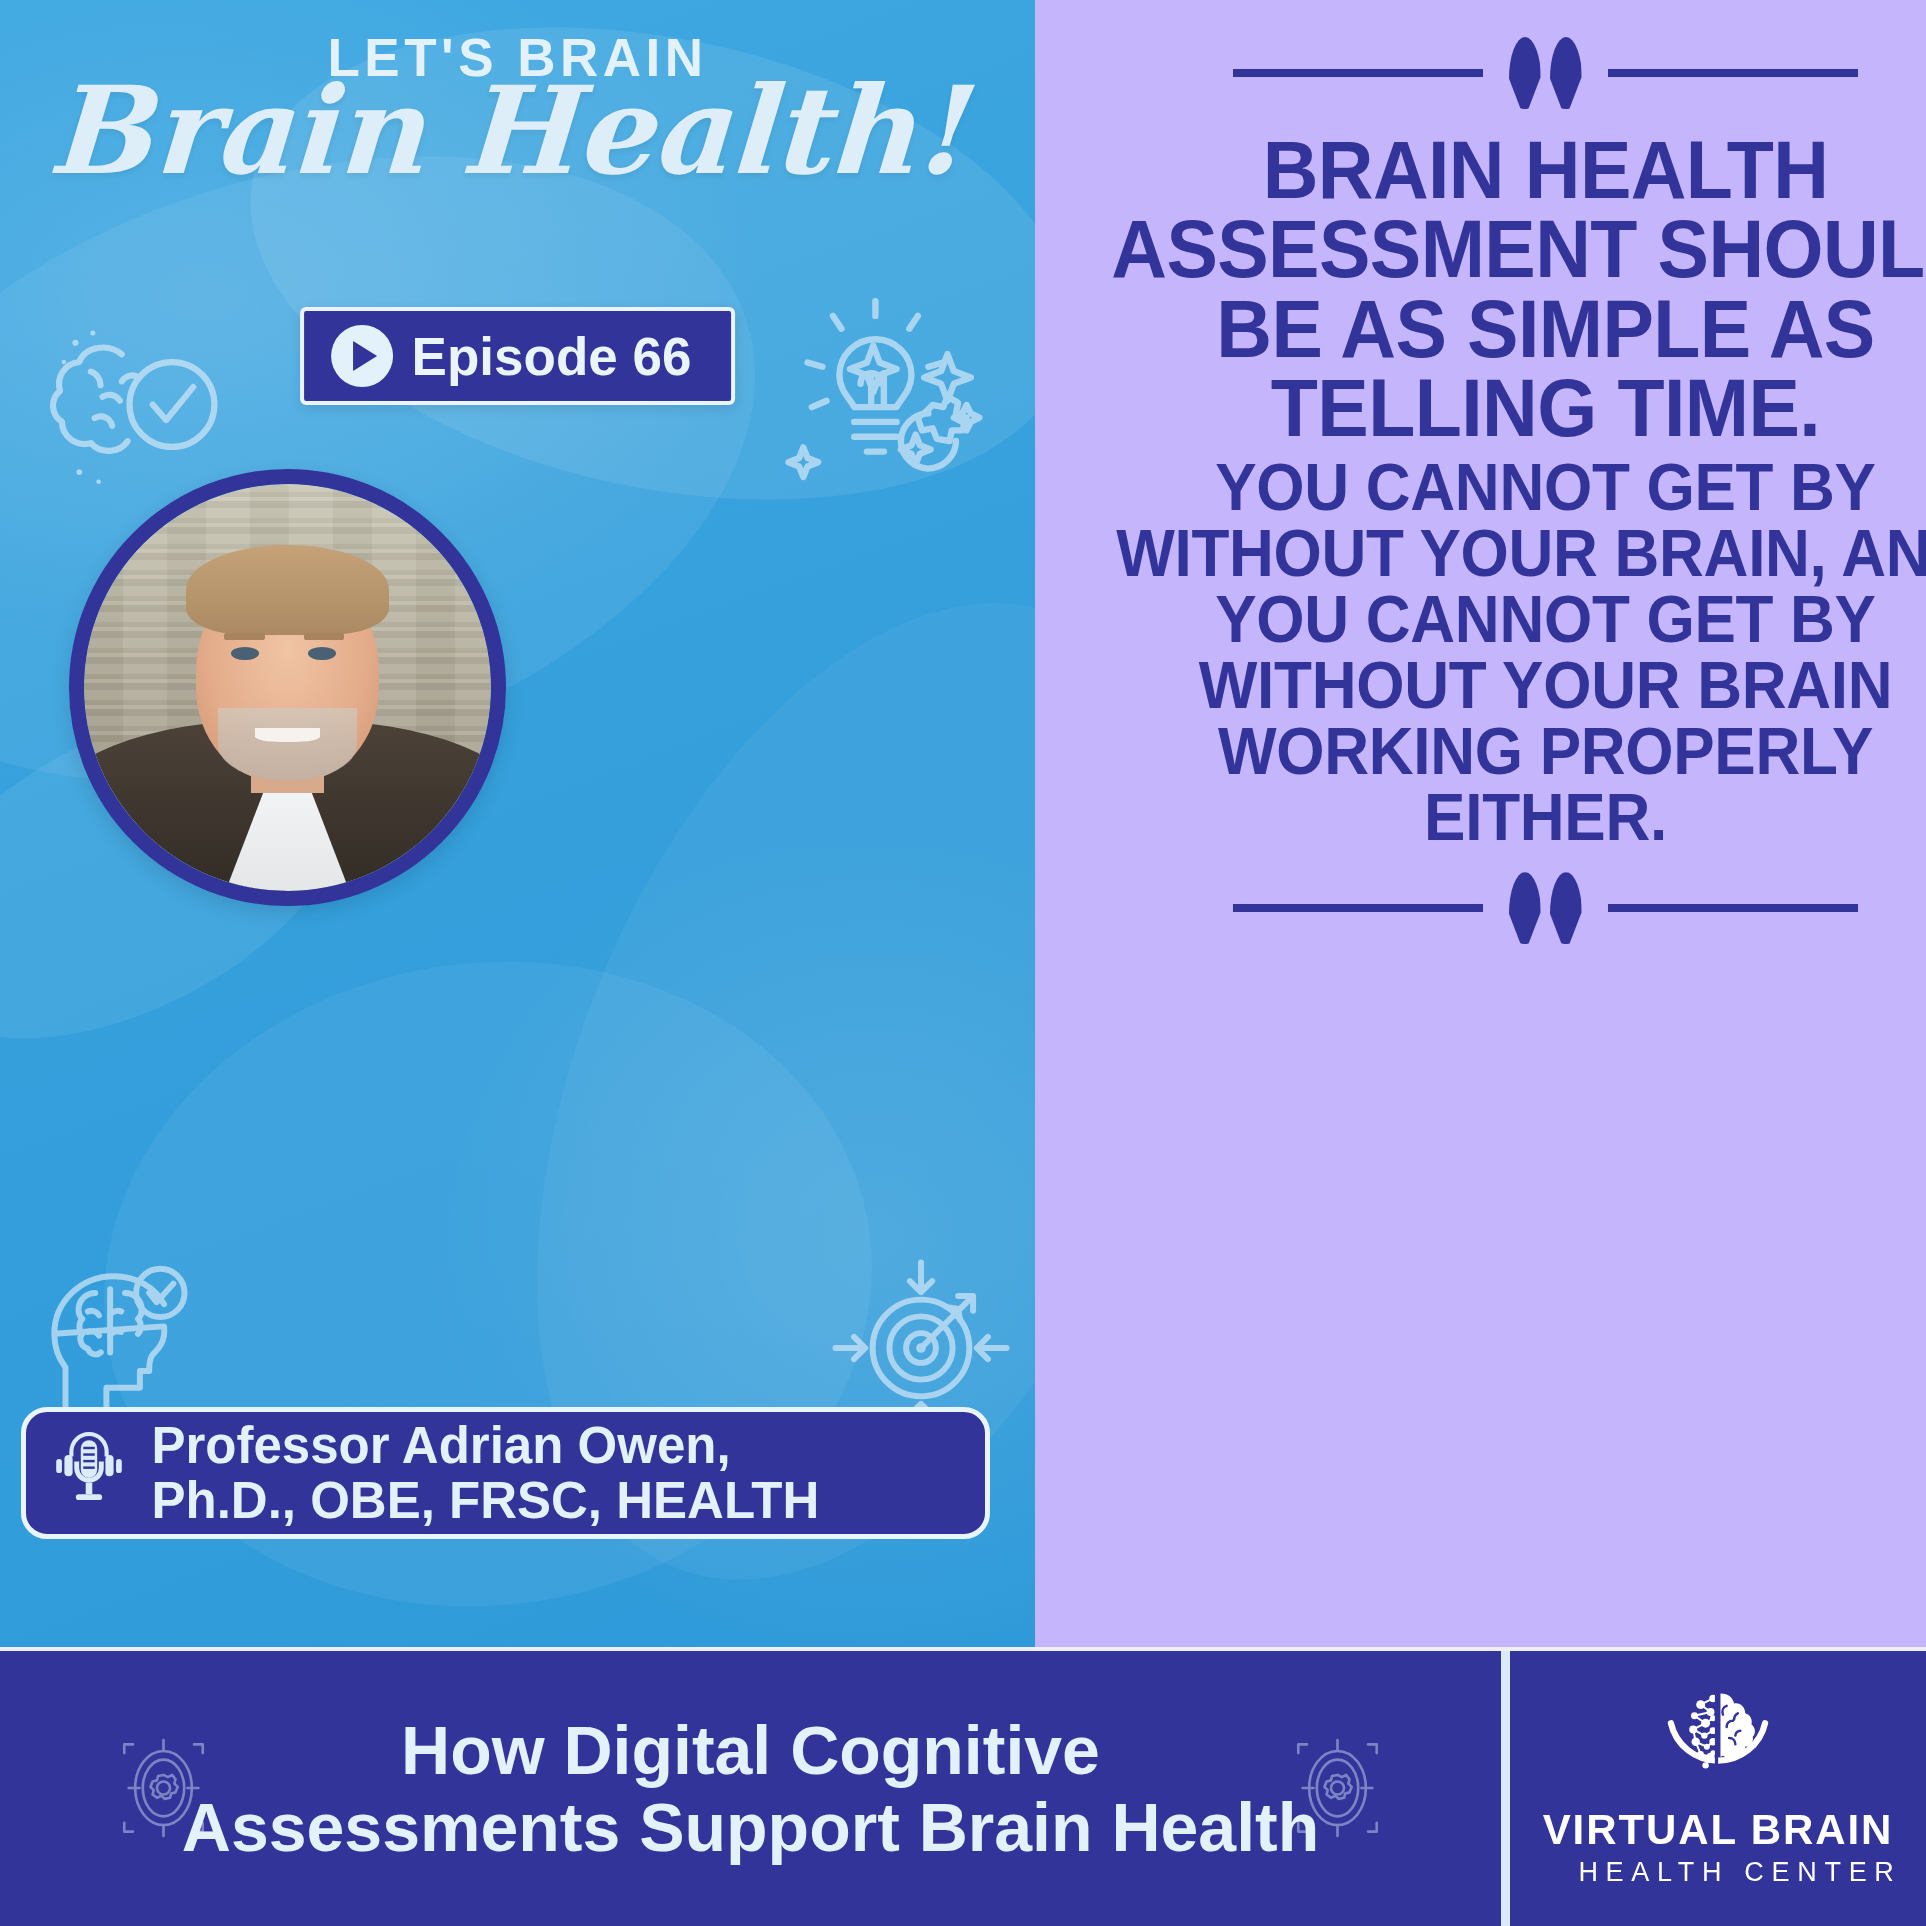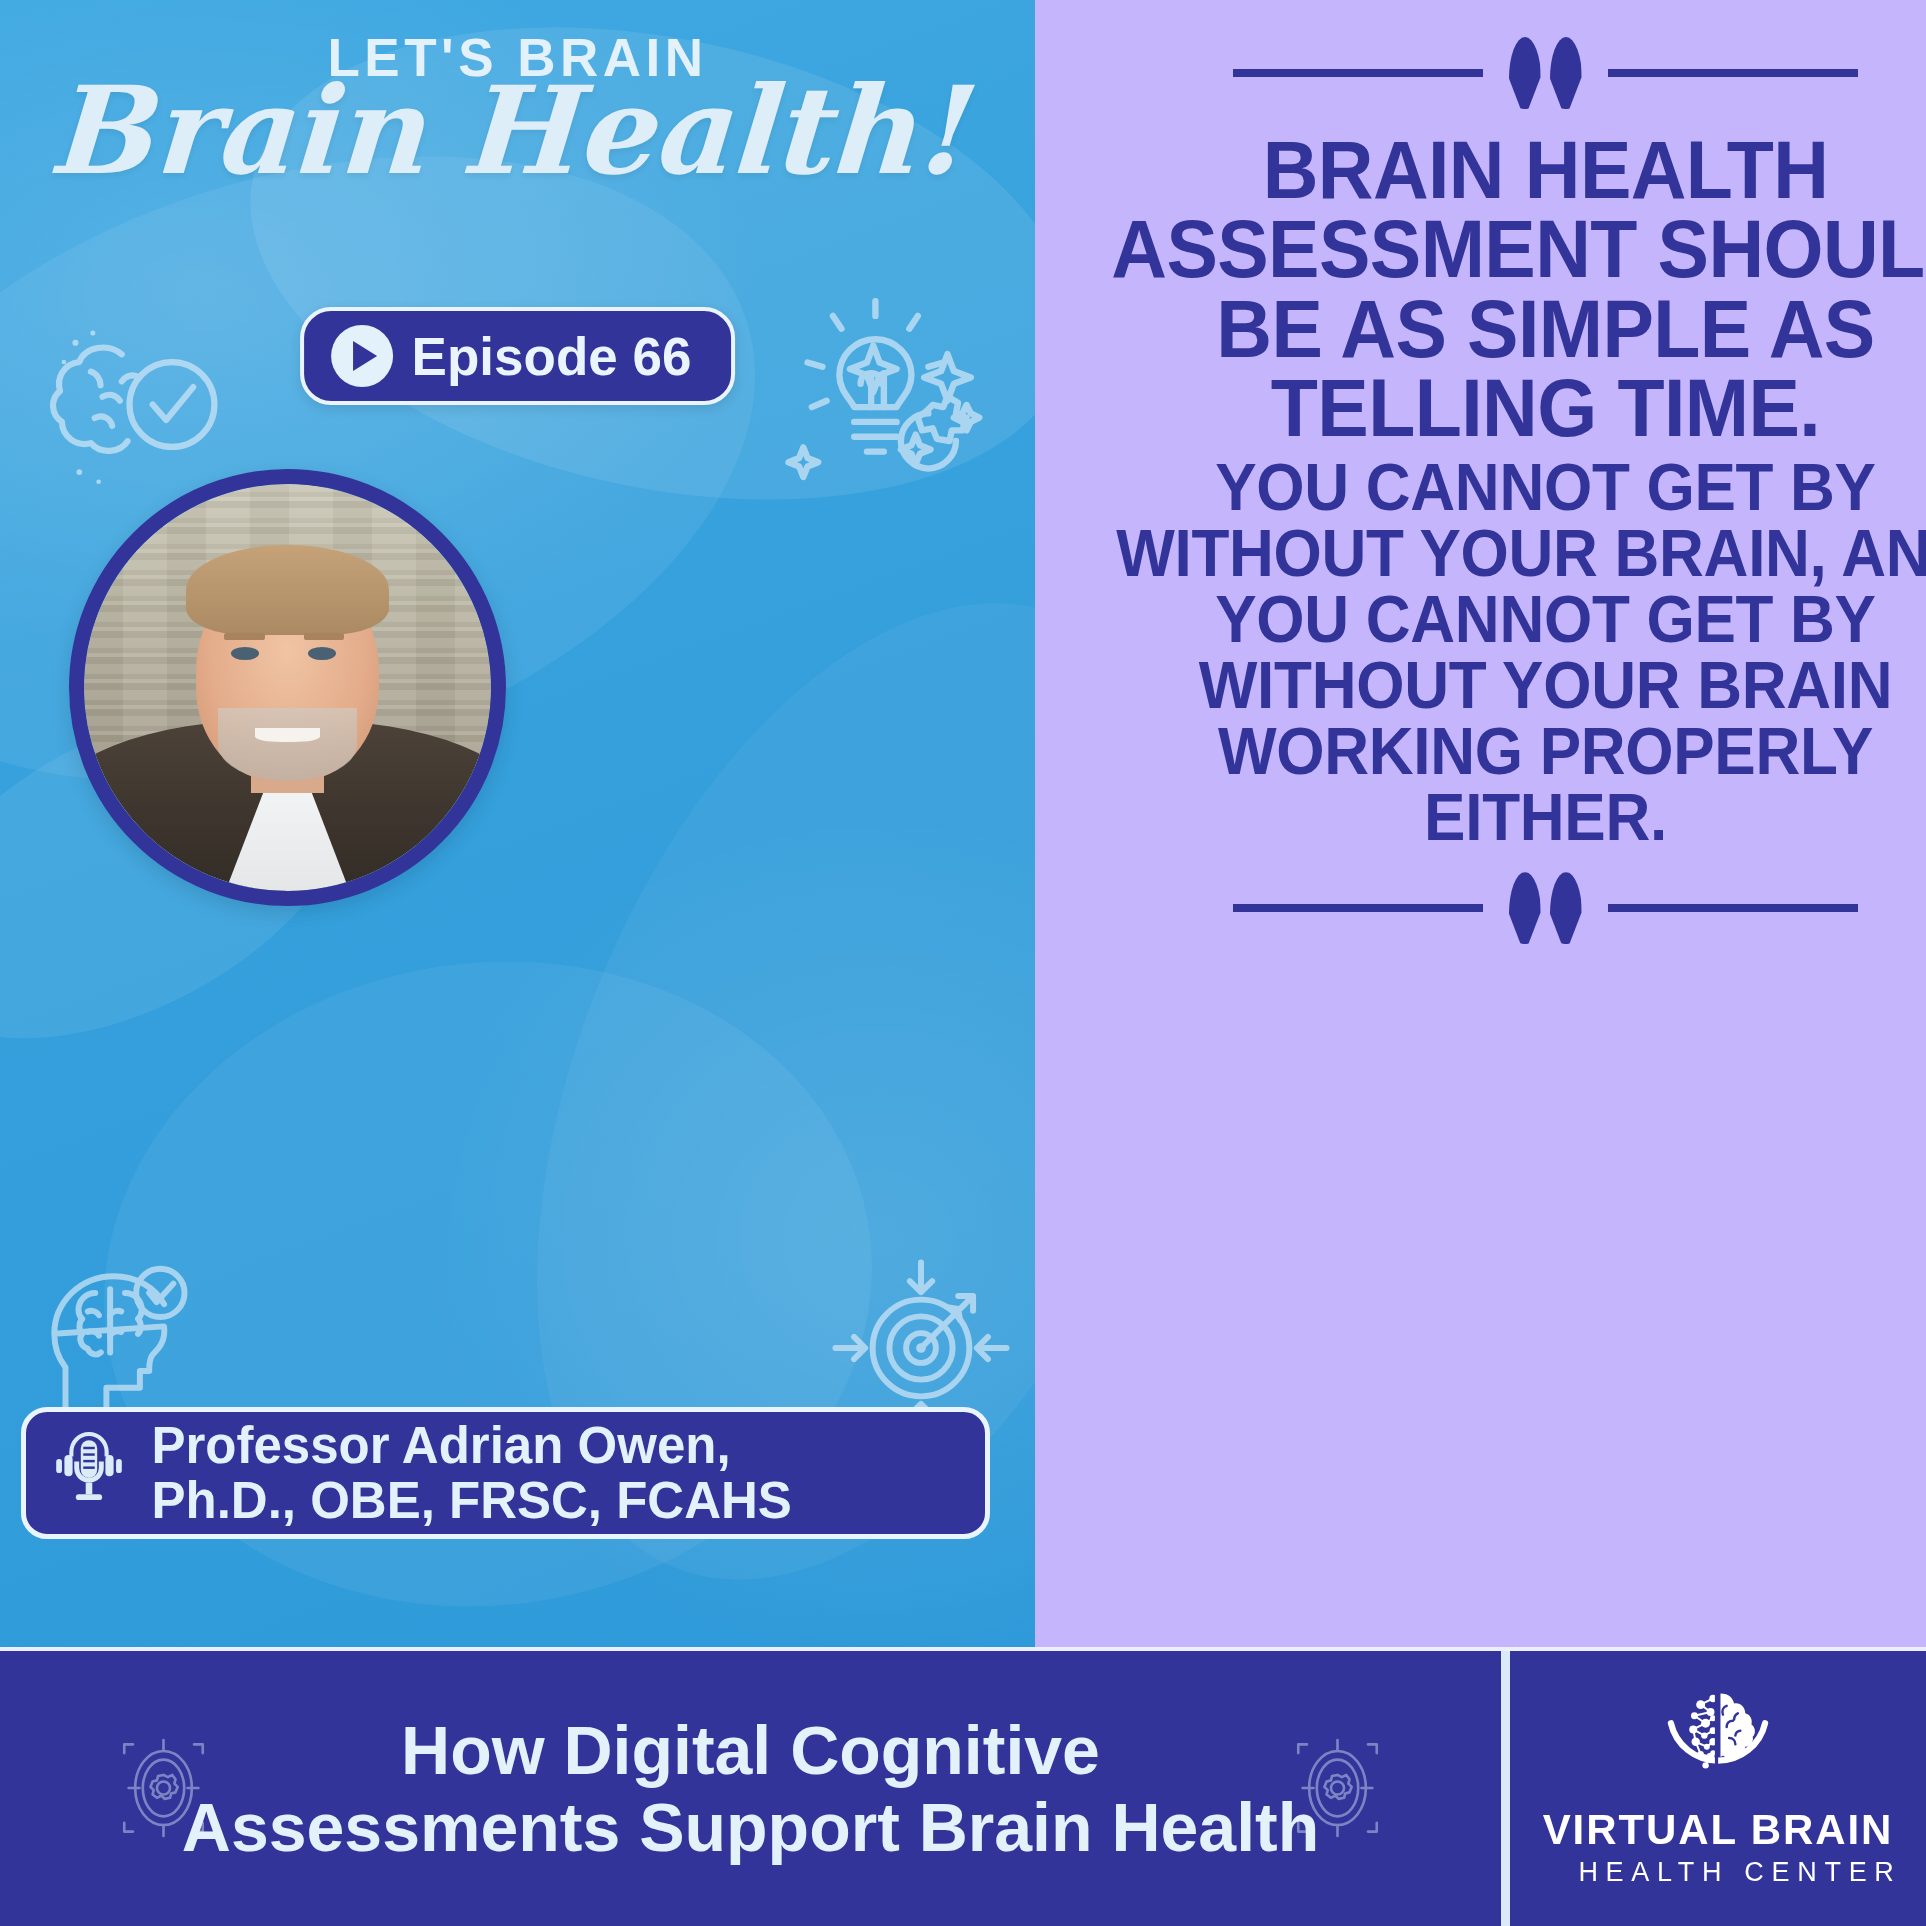--- a/index.html
+++ b/index.html
@@ -28,21 +28,21 @@
 
   .lets-talk{position:absolute;left:0;right:0;top:31px;text-align:center;
     color:#E3F1FB;font-size:53px;font-weight:bold;letter-spacing:4.5px;line-height:1;}
   .brain-health-script{position:absolute;left:0;right:0;top:67px;text-align:center;
     color:#DEEEF9;font-family:"DejaVu Serif",serif;font-style:italic;font-weight:bold;
     font-size:121px;line-height:1.05;letter-spacing:-1.3px;
     transform:skewX(-6deg);text-shadow:0 2.6px 6.4px rgba(0,0,0,.07);}
 
   .episode-badge{position:absolute;left:50%;top:307px;transform:translateX(-50%);
     display:flex;align-items:center;gap:19px;
-    background:#33349A;border:4.5px solid #EAF4FC;border-radius:31px;
+    background:#33349A;border:4.5px solid #EAF4FC;border-radius:6px;
     padding:14px 40px 14px 27px;box-shadow:0 3.9px 11.6px rgba(0,0,0,.10);}
   .play-circle{width:62px;height:62px;border-radius:50%;background:#E3F1FB;
     display:flex;align-items:center;justify-content:center;flex:0 0 auto;}
   .play-tri{width:0;height:0;border-left:24.4px solid #33349A;
     border-top:15.4px solid transparent;border-bottom:15.4px solid transparent;margin-left:6.4px;}
   .episode-label{color:#EAF4FC;font-size:53px;font-weight:bold;letter-spacing:0px;
     white-space:nowrap;}
 
   .portrait-wrap{position:absolute;left:69px;top:469px;width:437px;height:437px;
     border-radius:50%;border:15.4px solid #33349A;overflow:hidden;box-sizing:border-box;
@@ -236,21 +236,21 @@
           <rect x="34" y="76" width="32" height="7" rx="3.5"></rect>
           <path d="M26 24a24 24 0 0 1 48 0v6h-5v-6a19 19 0 0 0-38 0v6h-5z"></path>
           <rect x="20" y="28" width="10" height="26" rx="5"></rect>
           <rect x="70" y="28" width="10" height="26" rx="5"></rect>
           <rect x="10" y="33" width="7" height="17" rx="3.5"></rect>
           <rect x="83" y="33" width="7" height="17" rx="3.5"></rect>
         </svg>
       </span>
       <span class="speaker-name">
         <span>Professor Adrian Owen,</span><br>
-        <span>Ph.D., OBE, FRSC, FCAHS</span>
+        <span>Ph.D., OBE, FRSC, HEALTH</span>
       </span>
     </div>
   </div>
 
   <div class="right-panel">
     <div class="qrule-row">
       <span class="qrule"></span>
       <span class="qmarks">
         <span class="qmark"></span>
           <span class="qmark"></span>

